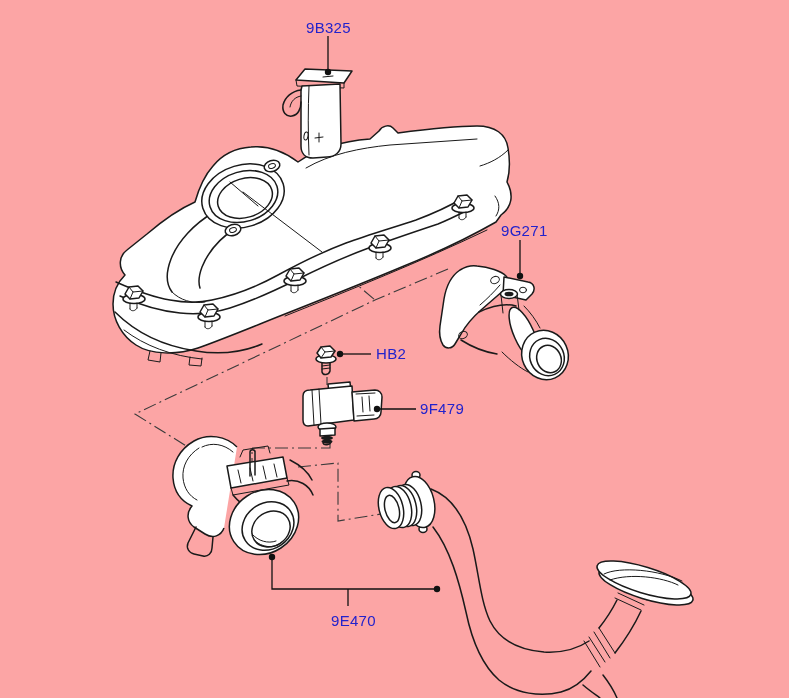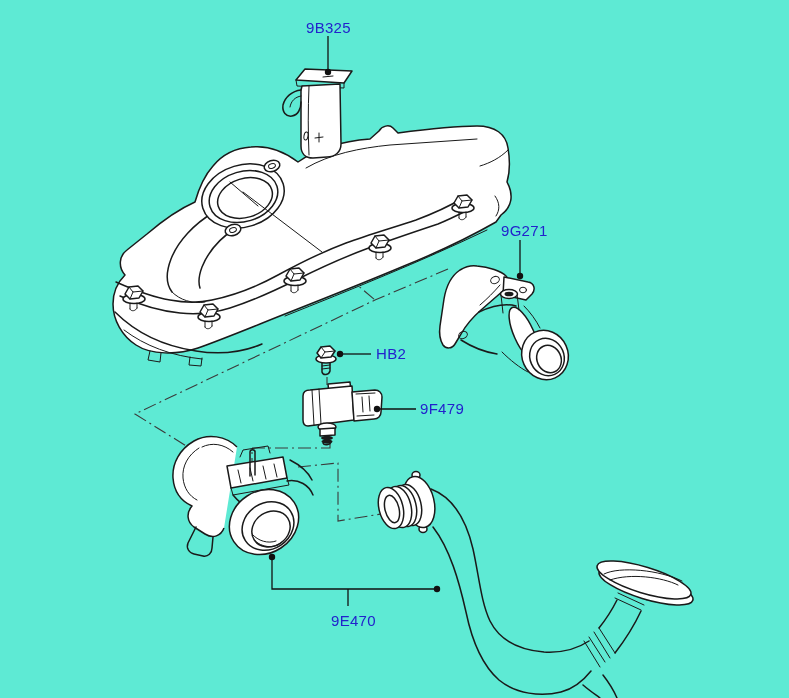--- a/index.html
+++ b/index.html
@@ -1,16 +1,16 @@
 <!DOCTYPE html>
 <html><head>
 <meta charset="utf-8">
 <style>
   html,body{margin:0;padding:0;background:#ffffff;}
-  .stage{position:relative;width:789px;height:698px;background:#5eead4;overflow:hidden;
+  .stage{position:relative;width:789px;height:698px;background:#fca5a5;overflow:hidden;
          font-family:"Liberation Sans", sans-serif;}
   svg{position:absolute;left:0;top:0;}
   .outline{stroke:#1a1a1a;fill:none;stroke-width:1.5;stroke-linecap:round;stroke-linejoin:round;}
   .outline-f{stroke:#1a1a1a;fill:#ffffff;stroke-width:1.5;stroke-linejoin:round;}
   .thin{stroke:#1a1a1a;fill:none;stroke-width:1;stroke-linecap:round;}
   .dark{fill:#1a1a1a;stroke:none;}
   .dash{stroke:#3a3a3a;fill:none;stroke-width:1.1;stroke-dasharray:13 4 2 4;}
   .leader{stroke:#111111;fill:none;stroke-width:1.3;}
   .dot{fill:#111111;stroke:none;}
   .plabel{fill:#2222cc;font-size:15px;font-family:"Liberation Sans",sans-serif;letter-spacing:.3px;}

